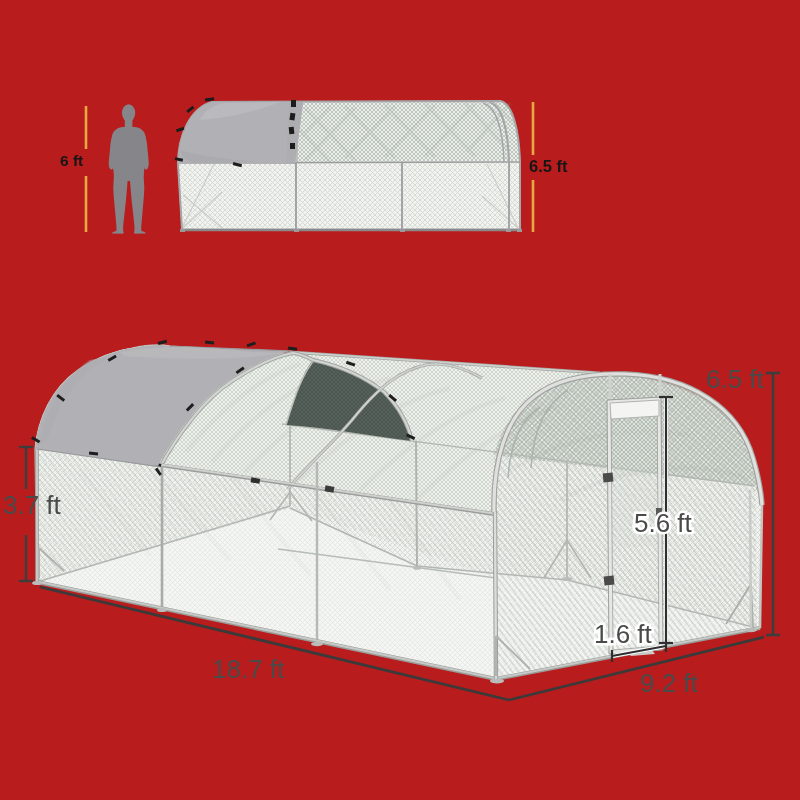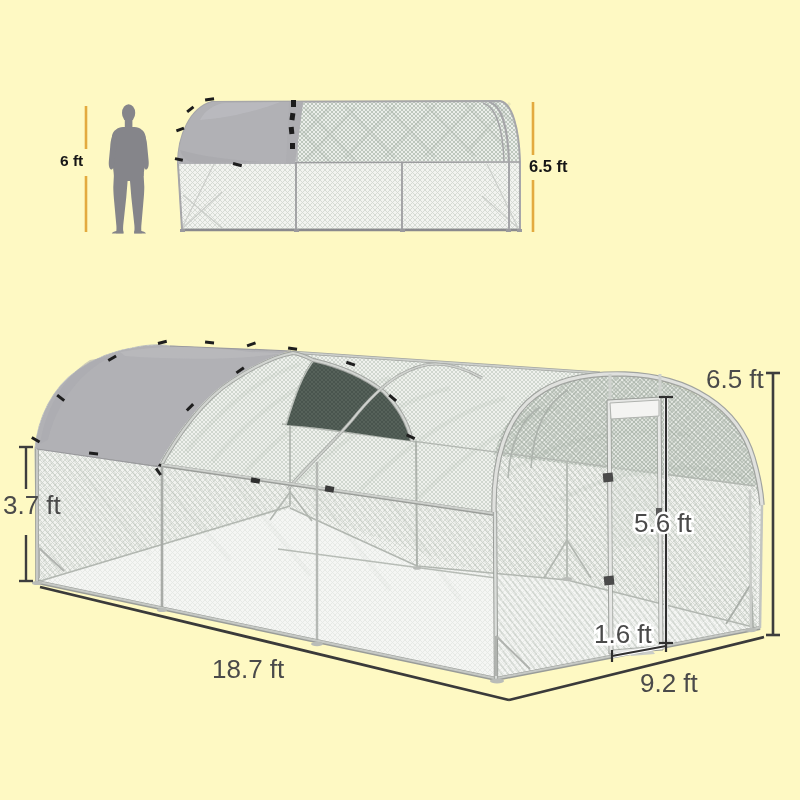--- a/index.html
+++ b/index.html
@@ -1,16 +1,16 @@
 <!DOCTYPE html>
 <html><head>
 <meta charset="utf-8">
 <style>
   html,body{margin:0;padding:0;background:#ffffff;}
-  .wrap{width:800px;height:800px;position:relative;background:#fef9c3;overflow:hidden;text-decoration:underline;}
+  .wrap{width:800px;height:800px;position:relative;background:#b91c1c;overflow:hidden;text-decoration:underline;}
   svg{display:block;}
   text{font-family:"Liberation Sans", sans-serif;}
 </style>
 </head>
 <body>
 <div class="wrap">
 <svg width="800" height="800" viewBox="0 0 800 800">
 <defs>
   <pattern id="meshW" width="5" height="5" patternUnits="userSpaceOnUse">
     <rect width="5" height="5" fill="#f2f3f0"></rect>

